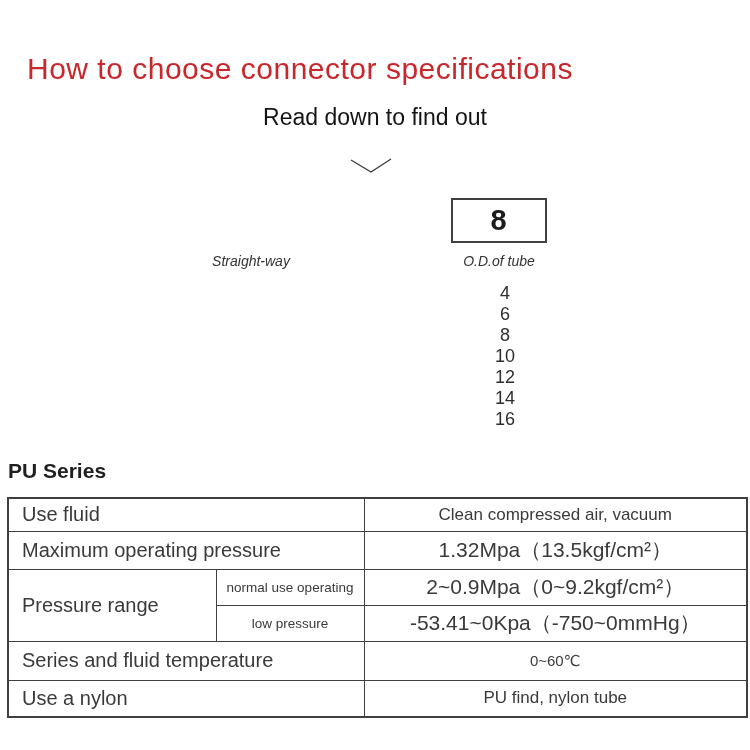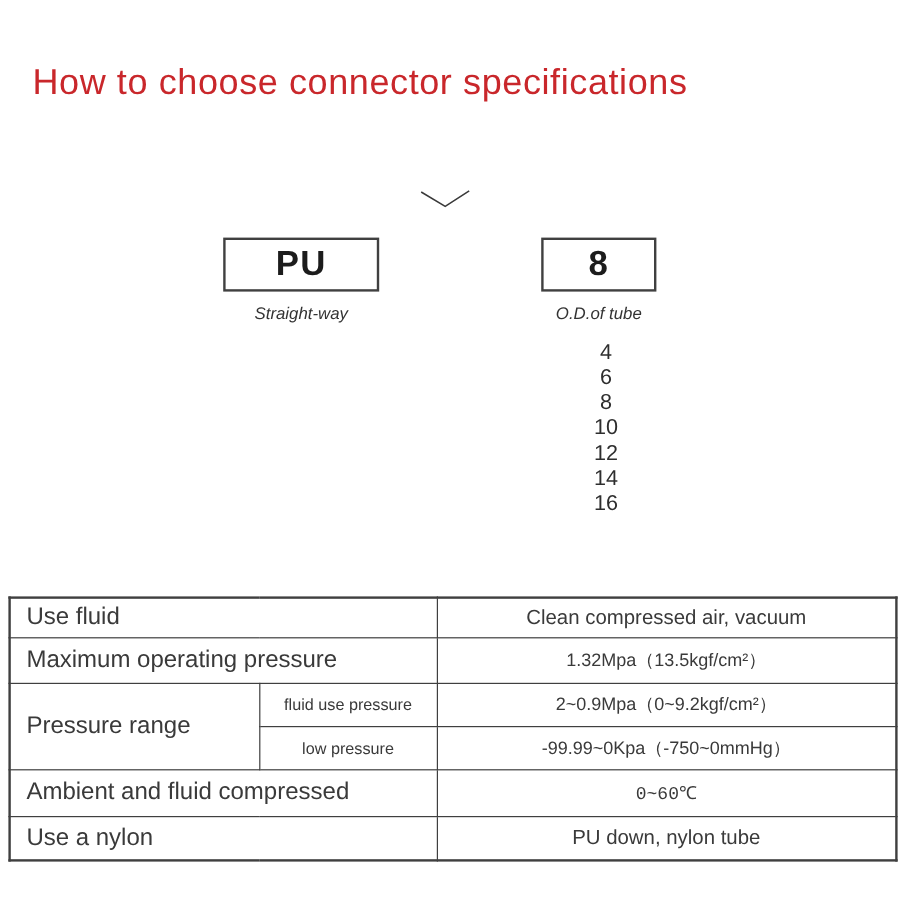--- a/index.html
+++ b/index.html
@@ -82,79 +82,80 @@
     text-align:left;
   }
   td.sub-label{
     font-size:13.5px;color:#3a3a3a;
     text-align:center;
   }
   td.value{
     text-align:center;color:#3a3a3a;
   }
   .v-lg{font-size:17px;}
-  .v-md{font-size:15px;}
-  .v-sm{font-size:15px;font-family:Liberation Mono, monospace;}
+  .v-md{font-size:21px;}
+  .v-sm{font-size:15px;}
 </style>
 </head>
 <body>
 
 <div class="canvas">
 
   <div class="page-title">How to choose connector specifications</div>
+  <div class="page-subtitle">Read down to find out</div>
 
   <svg class="chevron" viewBox="0 0 44 18" xmlns="http://www.w3.org/2000/svg">
     <polyline points="2,3 22,15 42,2" fill="none" stroke="#3a3a3a" stroke-width="1.3"></polyline>
   </svg>
 
-  <div class="code-box box-model">PU</div>
   <div class="box-caption caption-model">Straight-way</div>
 
   <div class="code-box box-size">8</div>
   <div class="box-caption caption-size">O.D.of tube</div>
 
   <ul class="size-options">
     <li>4</li>
     <li>6</li>
     <li>8</li>
     <li>10</li>
     <li>12</li>
     <li>14</li>
     <li>16</li>
   </ul>
 
+  <div class="series-heading">PU Series</div>
 
   <table class="spec">
     <colgroup>
       <col style="width:208px">
       <col style="width:148px">
       <col style="width:383px">
     </colgroup>
     <tbody>
         <tr style="height:33px">
       <td colspan="2" class="label beige">Use fluid</td>
       <td class="value v-lg beige">Clean compressed air, vacuum</td>
     </tr>
     <tr style="height:38px">
       <td colspan="2" class="label">Maximum operating pressure</td>
       <td class="value v-md">1.32Mpa（13.5kgf/cm²）</td>
     </tr>
     <tr style="height:36px">
       <td rowspan="2" class="label">Pressure range</td>
-      <td class="sub-label beige">fluid use pressure</td>
+      <td class="sub-label beige">normal use operating</td>
       <td class="value v-md beige">2~0.9Mpa（0~9.2kgf/cm²）</td>
     </tr>
     <tr style="height:36px">
       <td class="sub-label">low pressure</td>
-      <td class="value v-md">-99.99~0Kpa（-750~0mmHg）</td>
+      <td class="value v-md">-53.41~0Kpa（-750~0mmHg）</td>
     </tr>
     <tr style="height:39px">
-      <td colspan="2" class="label beige">Ambient and fluid compressed</td>
+      <td colspan="2" class="label beige">Series and fluid temperature</td>
       <td class="value v-sm beige">0~60℃</td>
     </tr>
     <tr style="height:37px">
       <td colspan="2" class="label">Use a nylon</td>
-      <td class="value v-lg">PU down, nylon tube</td>
+      <td class="value v-lg">PU find, nylon tube</td>
     </tr>
   </tbody>
     </table>
 
 </div>
 
 </body></html>

